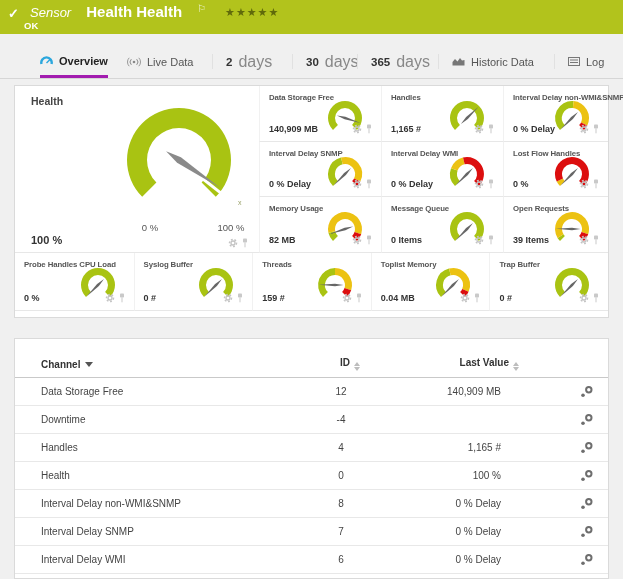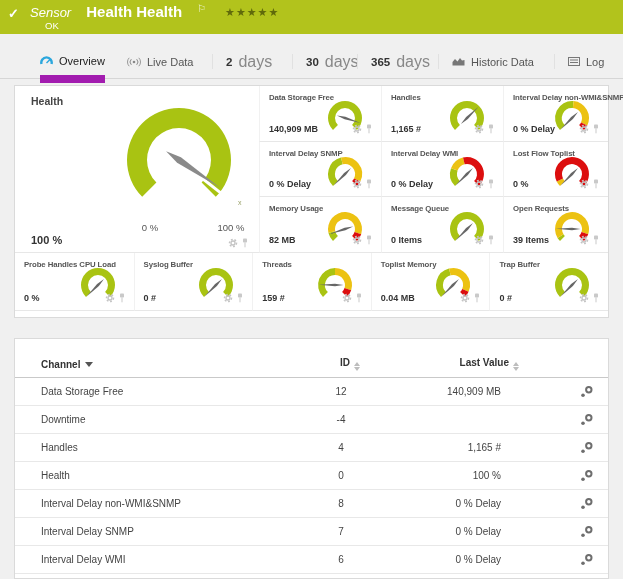--- a/index.html
+++ b/index.html
@@ -10,27 +10,27 @@
     -webkit-font-smoothing:antialiased;
   }
   
   .topbar{position:absolute;left:0;top:0;width:623px;height:34px;background:#b2c31c;}
   .tb-check{position:absolute;left:8px;top:6px;color:#fff;font-size:13px;font-weight:bold;}
   .tb-line{position:absolute;left:30px;top:3px;display:flex;align-items:baseline;gap:15px;color:#fff;}
   .tb-kind{font-style:italic;font-size:13px;}
   .tb-title{font-weight:bold;font-size:15px;}
   .tb-flag{font-size:10px;position:relative;top:-5px;color:#eef3d0;}
   .tb-stars{font-size:11px;letter-spacing:1px;color:rgba(45,52,0,0.62);position:relative;top:-1px;margin-left:4px;}
-  .tb-status{position:absolute;left:45px;top:20px;color:#fff;font-weight:normal;font-size:9.5px;}
+  .tb-status{position:absolute;left:24px;top:20px;color:#fff;font-weight:bold;font-size:9.5px;}
   
   .tabbar{position:absolute;left:0;top:46px;width:623px;height:32px;border-bottom:1px solid #d6d6d6;}
   .tab{position:absolute;top:0;height:31px;display:flex;align-items:center;gap:6px;font-size:11px;color:#555;cursor:pointer;}
   .tab .num{font-weight:bold;color:#333;font-size:11.5px;}
   .tab .unit{color:#888;font-size:16px;}
-  .tab.active{border-bottom:8px solid #a21caf;color:#222;font-weight:normal;height:29px;}
+  .tab.active{border-bottom:3px solid #a21caf;color:#222;font-weight:bold;height:29px;}
   .tab.sep::before{content:'';position:absolute;left:-14px;top:8px;height:15px;width:1px;background:#e1e1e1;}
   #tab-overview{left:40px}#tab-live{left:127px}#tab-2d{left:226px}#tab-30d{left:306px}
   #tab-365d{left:371px}#tab-historic{left:452px}#tab-log{left:568px}
   
   .panel{position:absolute;left:14px;width:595px;background:#fff;border:1px solid #dadada;box-sizing:border-box;}
   #gauges-panel{top:85px;height:233px;}
   #table-panel{top:338px;height:241px;overflow:hidden;}
   .top-section{display:flex;height:167px;}
   
   .health-tile{position:relative;width:244px;height:167px;border-bottom:1px solid #e7e7e7;box-sizing:border-box;flex:none;}
@@ -238,21 +238,21 @@
               <circle cx="5" cy="5" r="2" fill="none" stroke="#c4c4c4" stroke-width="1.3"></circle>
               <circle cx="5" cy="5" r="3.5" fill="none" stroke="#c4c4c4" stroke-width="1.5" stroke-dasharray="1.8 1.7"></circle>
             </svg>
             <svg width="8" height="10" viewBox="0 0 8 10">
               <rect x="2" y="0.5" width="4" height="4" rx="0.8" fill="#c9c9c9"></rect>
               <rect x="3.5" y="4.5" width="1" height="4.8" fill="#c9c9c9"></rect>
             </svg>
           </div>
   </div>
         <div class="tile">
-    <div class="t-label">Lost Flow Toplist</div>
+    <div class="t-label">Lost Flow Handles</div>
     <svg class="t-gauge" width="48" height="38" viewBox="0 0 48 38">
             <path d="M12.0 32.0 A17 17 0 0 1 8.7 27.5 L15.0 24.4 A10 10 0 0 0 16.9 27.1 Z" fill="#ecc212"></path>
             <path d="M8.7 27.5 A17 17 0 1 1 36.0 32.0 L31.1 27.1 A10 10 0 1 0 15.0 24.4 Z" fill="#dc0e0e"></path>
             <polygon points="12.6,31.4 24.9,20.9 30.0,14.0 23.1,19.1" fill="#666666"></polygon>
           </svg>
     <div class="t-value">0 %</div>
     <div class="t-icons">
             <svg width="10" height="10" viewBox="0 0 10 10">
               <circle cx="5" cy="5" r="2" fill="none" stroke="#c4c4c4" stroke-width="1.3"></circle>
               <circle cx="5" cy="5" r="3.5" fill="none" stroke="#c4c4c4" stroke-width="1.5" stroke-dasharray="1.8 1.7"></circle>

